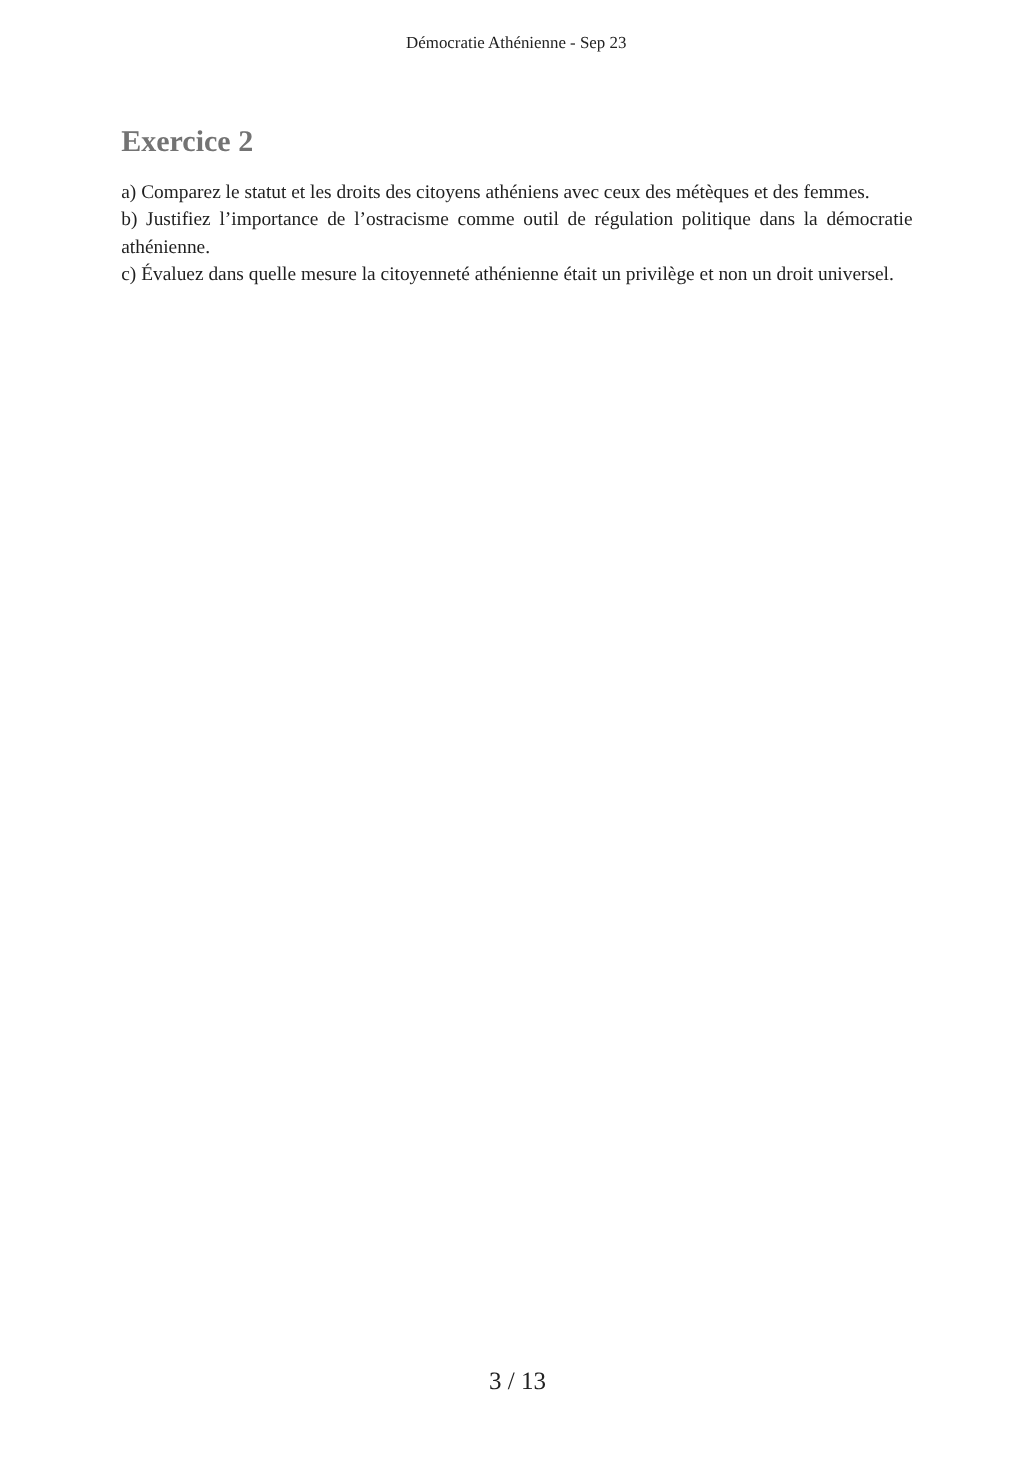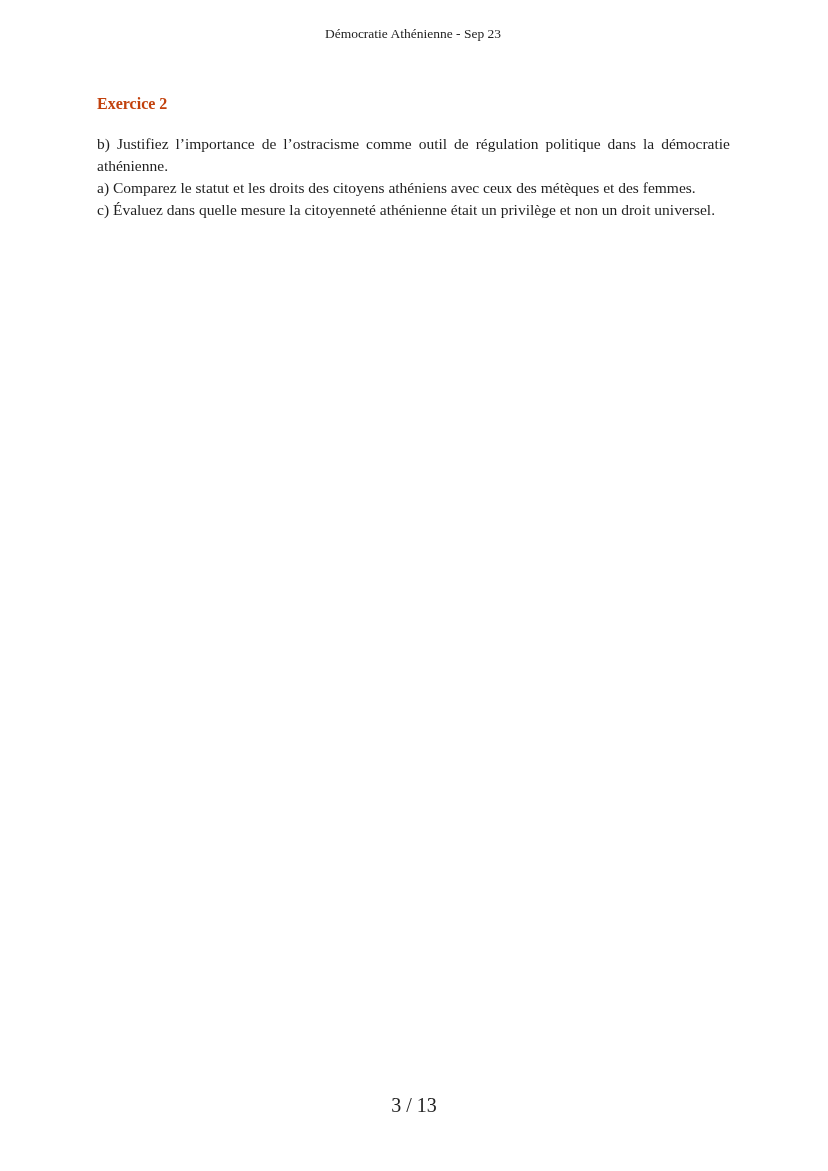--- a/index.html
+++ b/index.html
@@ -28,25 +28,25 @@
     line-height: 16px;
     color: #222222;
   }
   .content {
     position: absolute;
     top: 93px;
     left: 97px;
     width: 633px;
   }
   .section-title {
-    font-size: 16px;
+    font-size: 24px;
     font-weight: 700;
     line-height: 22px;
-    margin: 0 0 18px 0;
-    color: #c2410c;
+    margin: 10px 0 18px 0;
+    color: #737373;
   }
   .body-block p {
     margin: 0;
     font-size: 15.5px;
     line-height: 22px;
     text-align: justify;
     color: #1f1f1f;
   }
   .page-footer {
     position: absolute;
@@ -64,22 +64,22 @@
 
 <div class="page">
 
   <div class="running-header">Démocratie Athénienne - Sep 23</div>
 
   <div class="content">
 
     <h2 class="section-title">Exercice 2</h2>
 
     <div class="body-block">
+      <p>a) Comparez le statut et les droits des citoyens athéniens avec ceux des métèques et des femmes.</p>
       <p>b) Justifiez l’importance de l’ostracisme comme outil de régulation politique dans la démocratie athénienne.</p>
-      <p>a) Comparez le statut et les droits des citoyens athéniens avec ceux des métèques et des femmes.</p>
       <p>c) Évaluez dans quelle mesure la citoyenneté athénienne était un privilège et non un droit universel.</p>
     </div>
 
   </div>
 
   <div class="page-footer">3 / 13</div>
 
 </div>
 
 </body></html>

